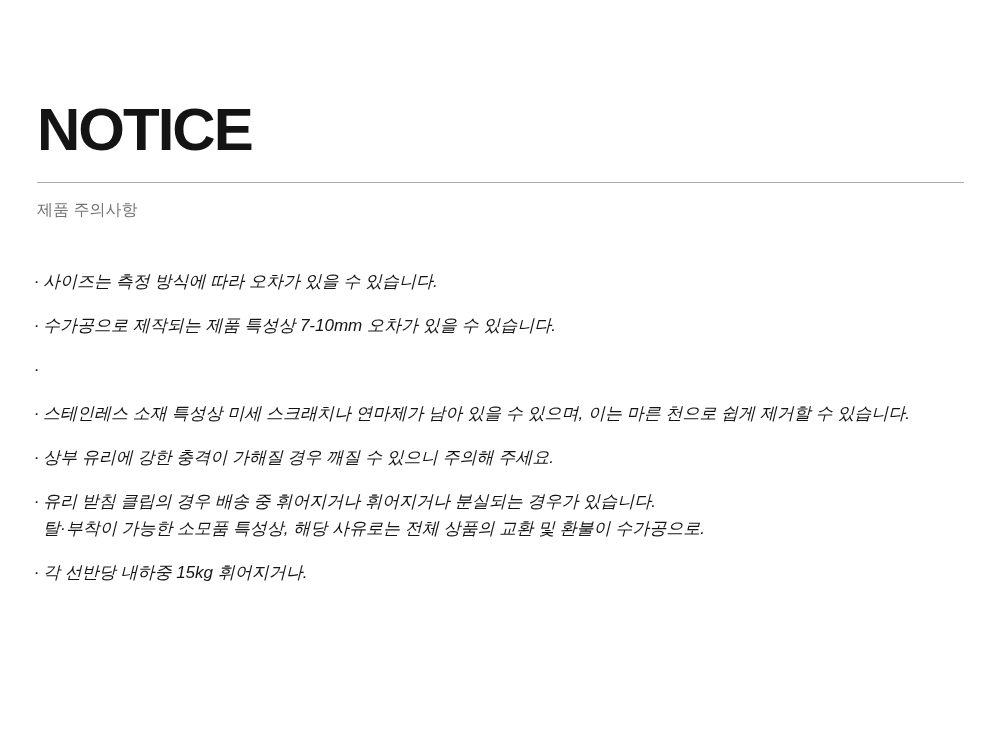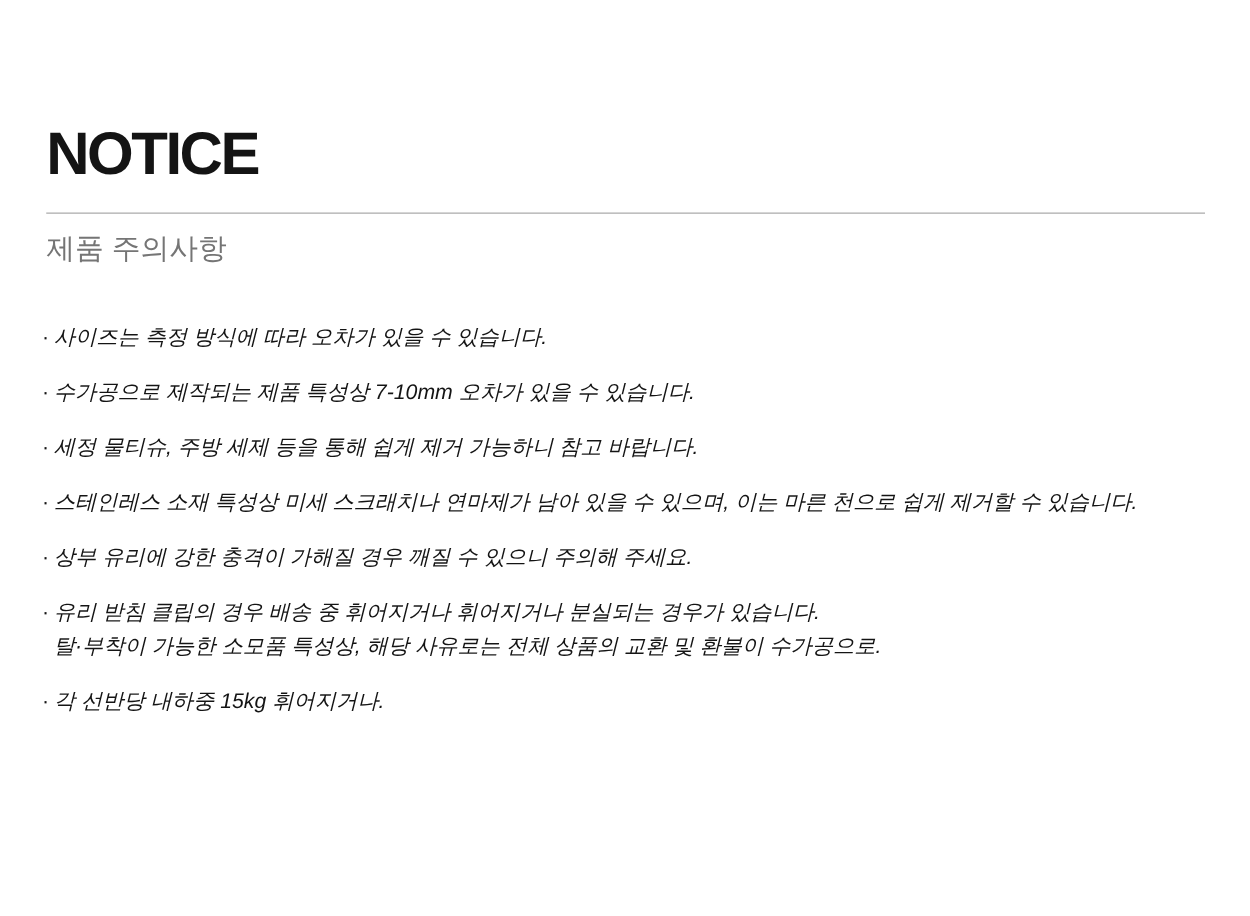--- a/index.html
+++ b/index.html
@@ -16,35 +16,35 @@
   .page {
     width: 1000px;
     height: 733px;
     box-sizing: border-box;
     padding: 0 36px 0 30px;
     overflow: hidden;
     background: #ffffff;
   }
   .page-title {
     margin: 100px 0 0 7px;
-    font-size: 48px;
+    font-size: 60px;
     font-weight: 700;
     letter-spacing: -2px;
     line-height: 1.0;
     color: #141414;
   }
   .divider {
     border: none;
     height: 1px;
     background: #ababab;
     margin: 22px 0 0 7px;
   }
   .page-subtitle {
     margin: 12px 0 0 7px;
-    font-size: 23px;
+    font-size: 16px;
     font-weight: 400;
     line-height: 30px;
     color: #757575;
   }
   .notice-list {
     margin-top: 43px;
   }
   .notice-item {
     display: flex;
     align-items: flex-start;
@@ -93,21 +93,20 @@
     <div class="notice-item">
       <span class="bullet">·</span>
       <div class="lines">
         <div class="line">수가공으로 제작되는 제품 특성상 7-10mm 오차가 있을 수 있습니다.</div>
       </div>
     </div>
 
     <div class="notice-item">
       <span class="bullet">·</span>
       <div class="lines">
-        <div class="line">세정 물티슈, 주방 세제 등을 통해 쉽게 제거 가능하니 참고 바랍니다.</div>
       </div>
     </div>
 
     <div class="notice-item">
       <span class="bullet">·</span>
       <div class="lines">
         <div class="line">스테인레스 소재 특성상 미세 스크래치나 연마제가 남아 있을 수 있으며, 이는 마른 천으로 쉽게 제거할 수 있습니다.</div>
       </div>
     </div>
 

